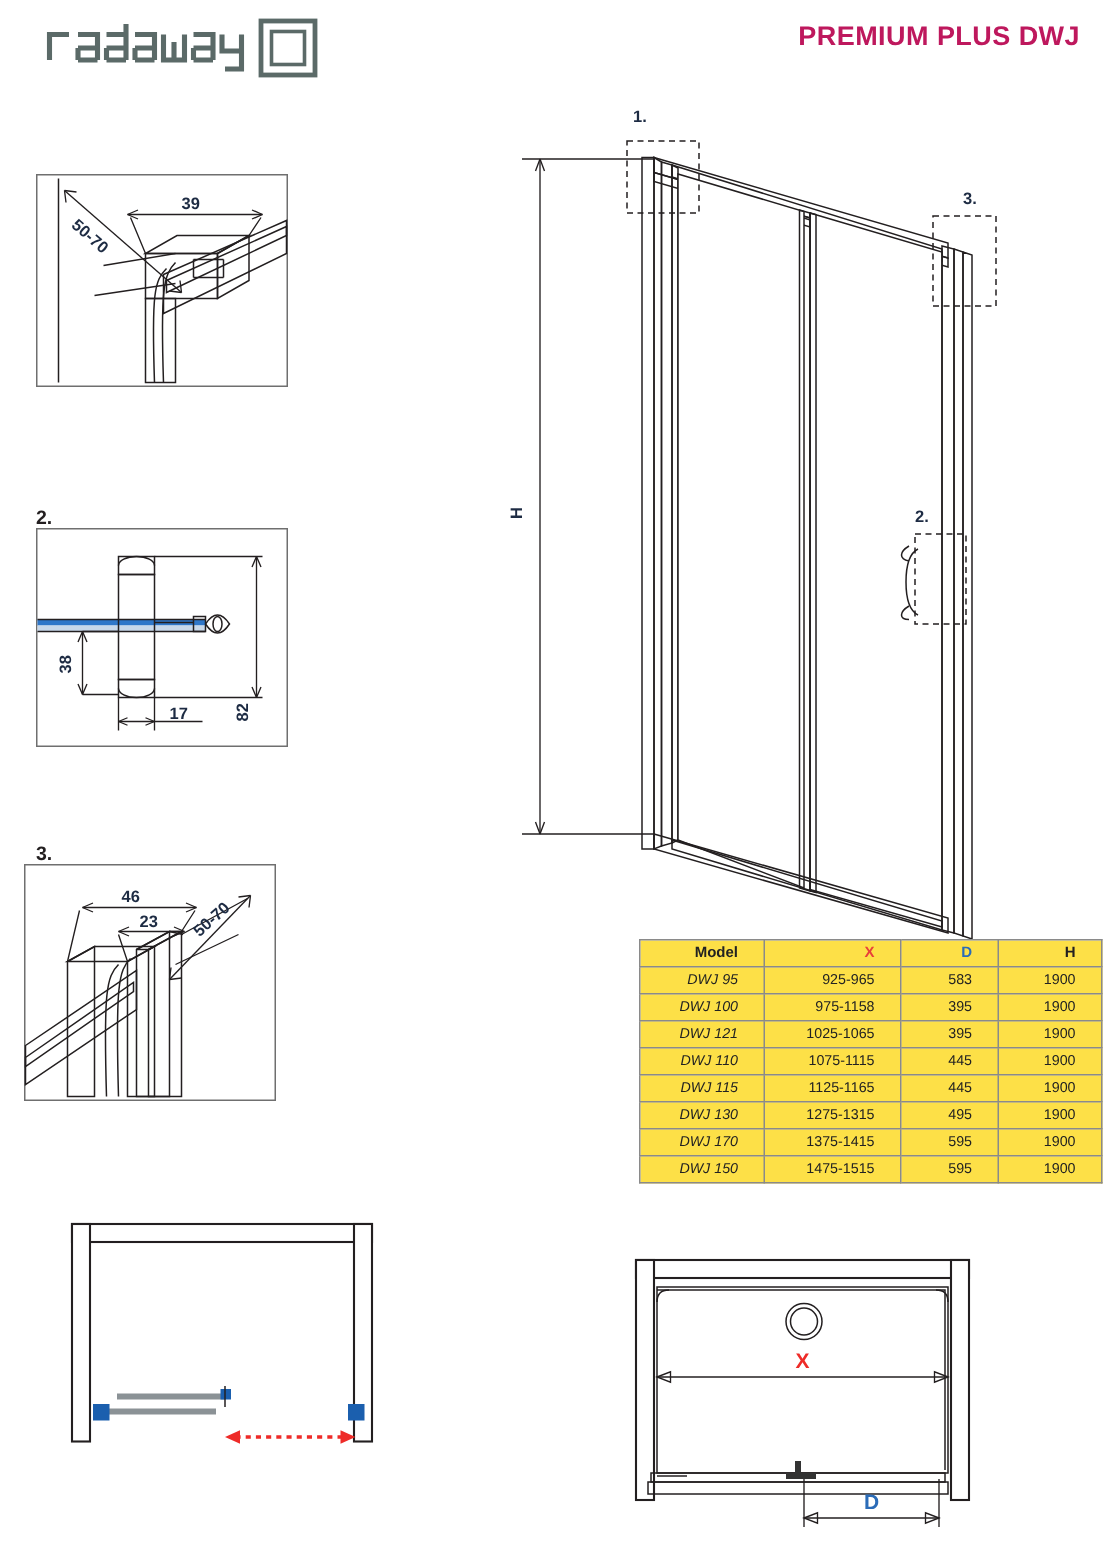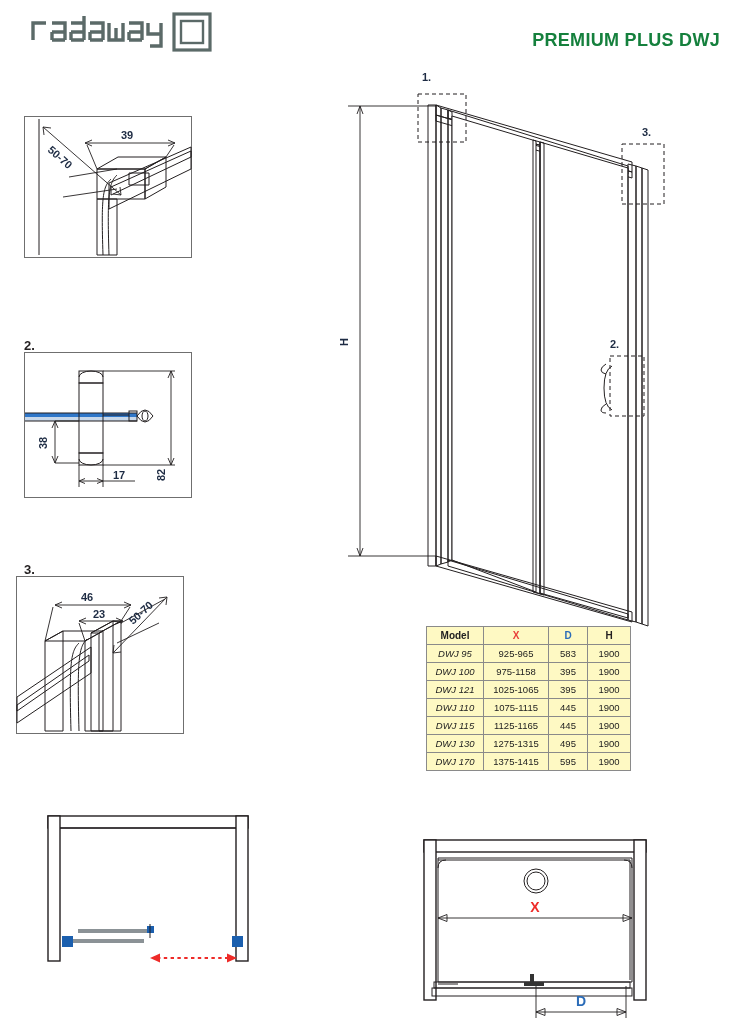--- a/index.html
+++ b/index.html
@@ -3,32 +3,32 @@
 <meta charset="utf-8">
 <style>
   html,body{margin:0;padding:0;background:#fff;}
   body{width:736px;height:1030px;position:relative;overflow:hidden;
        font-family:"Liberation Sans", sans-serif;color:#222;}
   .abs{position:absolute;}
 
   
   #logo{left:28px;top:8px;width:190px;height:46px;}
   #product-title{left:420px;top:14px;width:300px;text-align:right;
-      font-size:18px;font-weight:bold;letter-spacing:.3px;color:#15803d;
-      font-family:"Liberation Sans", sans-serif;margin-top:16px;}
+      font-size:18px;font-weight:bold;letter-spacing:.3px;color:#be185d;
+      font-family:"Liberation Sans", sans-serif;}
 
   
   .detail-num{font-size:13px;font-weight:bold;color:#231f20;}
   .detail-frame{border:1px solid #6f6f6f;background:#fff;}
 
   
   #spec-table{left:426px;top:626px;border-collapse:collapse;
       font-size:9.5px;font-family:"Liberation Sans", sans-serif;}
-  #spec-table td,#spec-table th{border:1px solid #8a8a8a;text-align:center;
-      padding:2px 4px;height:13px;line-height:13px;background:#fef9c3;}
+  #spec-table td,#spec-table th{border:1px solid #8a8a8a;text-align:right;
+      padding:2px 17px;height:13px;line-height:13px;background:#fde047;}
   #spec-table th{font-weight:bold;font-size:10px;}
   #spec-table td.model{font-weight:normal;font-style:italic;white-space:nowrap;}
   .col-model{width:48px;} .col-x{width:56px;} .col-d{width:30px;} .col-h{width:34px;}
   .hdr-x{color:#e8403a;} .hdr-d{color:#2b6cb8;} .hdr-h{color:#231f20;}
 
   
   svg{display:block;overflow:visible;}
   .ln{stroke:#231f20;fill:none;}
   .thin{stroke-width:1;}
   .dim{stroke:#231f20;stroke-width:.9;fill:none;}
@@ -281,20 +281,26 @@
         <td class="col-x">1275-1315</td>
         <td class="col-d">495</td>
         <td class="col-h">1900</td>
       </tr>
       <tr>
         <td class="model col-model">DWJ 170</td>
         <td class="col-x">1375-1415</td>
         <td class="col-d">595</td>
         <td class="col-h">1900</td>
       </tr>
+      <tr>
+        <td class="model col-model">DWJ 150</td>
+        <td class="col-x">1475-1515</td>
+        <td class="col-d">595</td>
+        <td class="col-h">1900</td>
+      </tr>
     </tbody>
 </table>
 
 <div class="abs" style="left:32px;top:806px;width:232px;height:180px;">
   <svg width="232" height="180" viewBox="0 0 232 180">
     <defs>
       <pattern id="hatchA" width="8" height="8" patternUnits="userSpaceOnUse" patternTransform="rotate(45)">
         <line x1="0" y1="0" x2="0" y2="8" stroke="#231f20" stroke-width="1.6"></line>
       </pattern>
     </defs>

